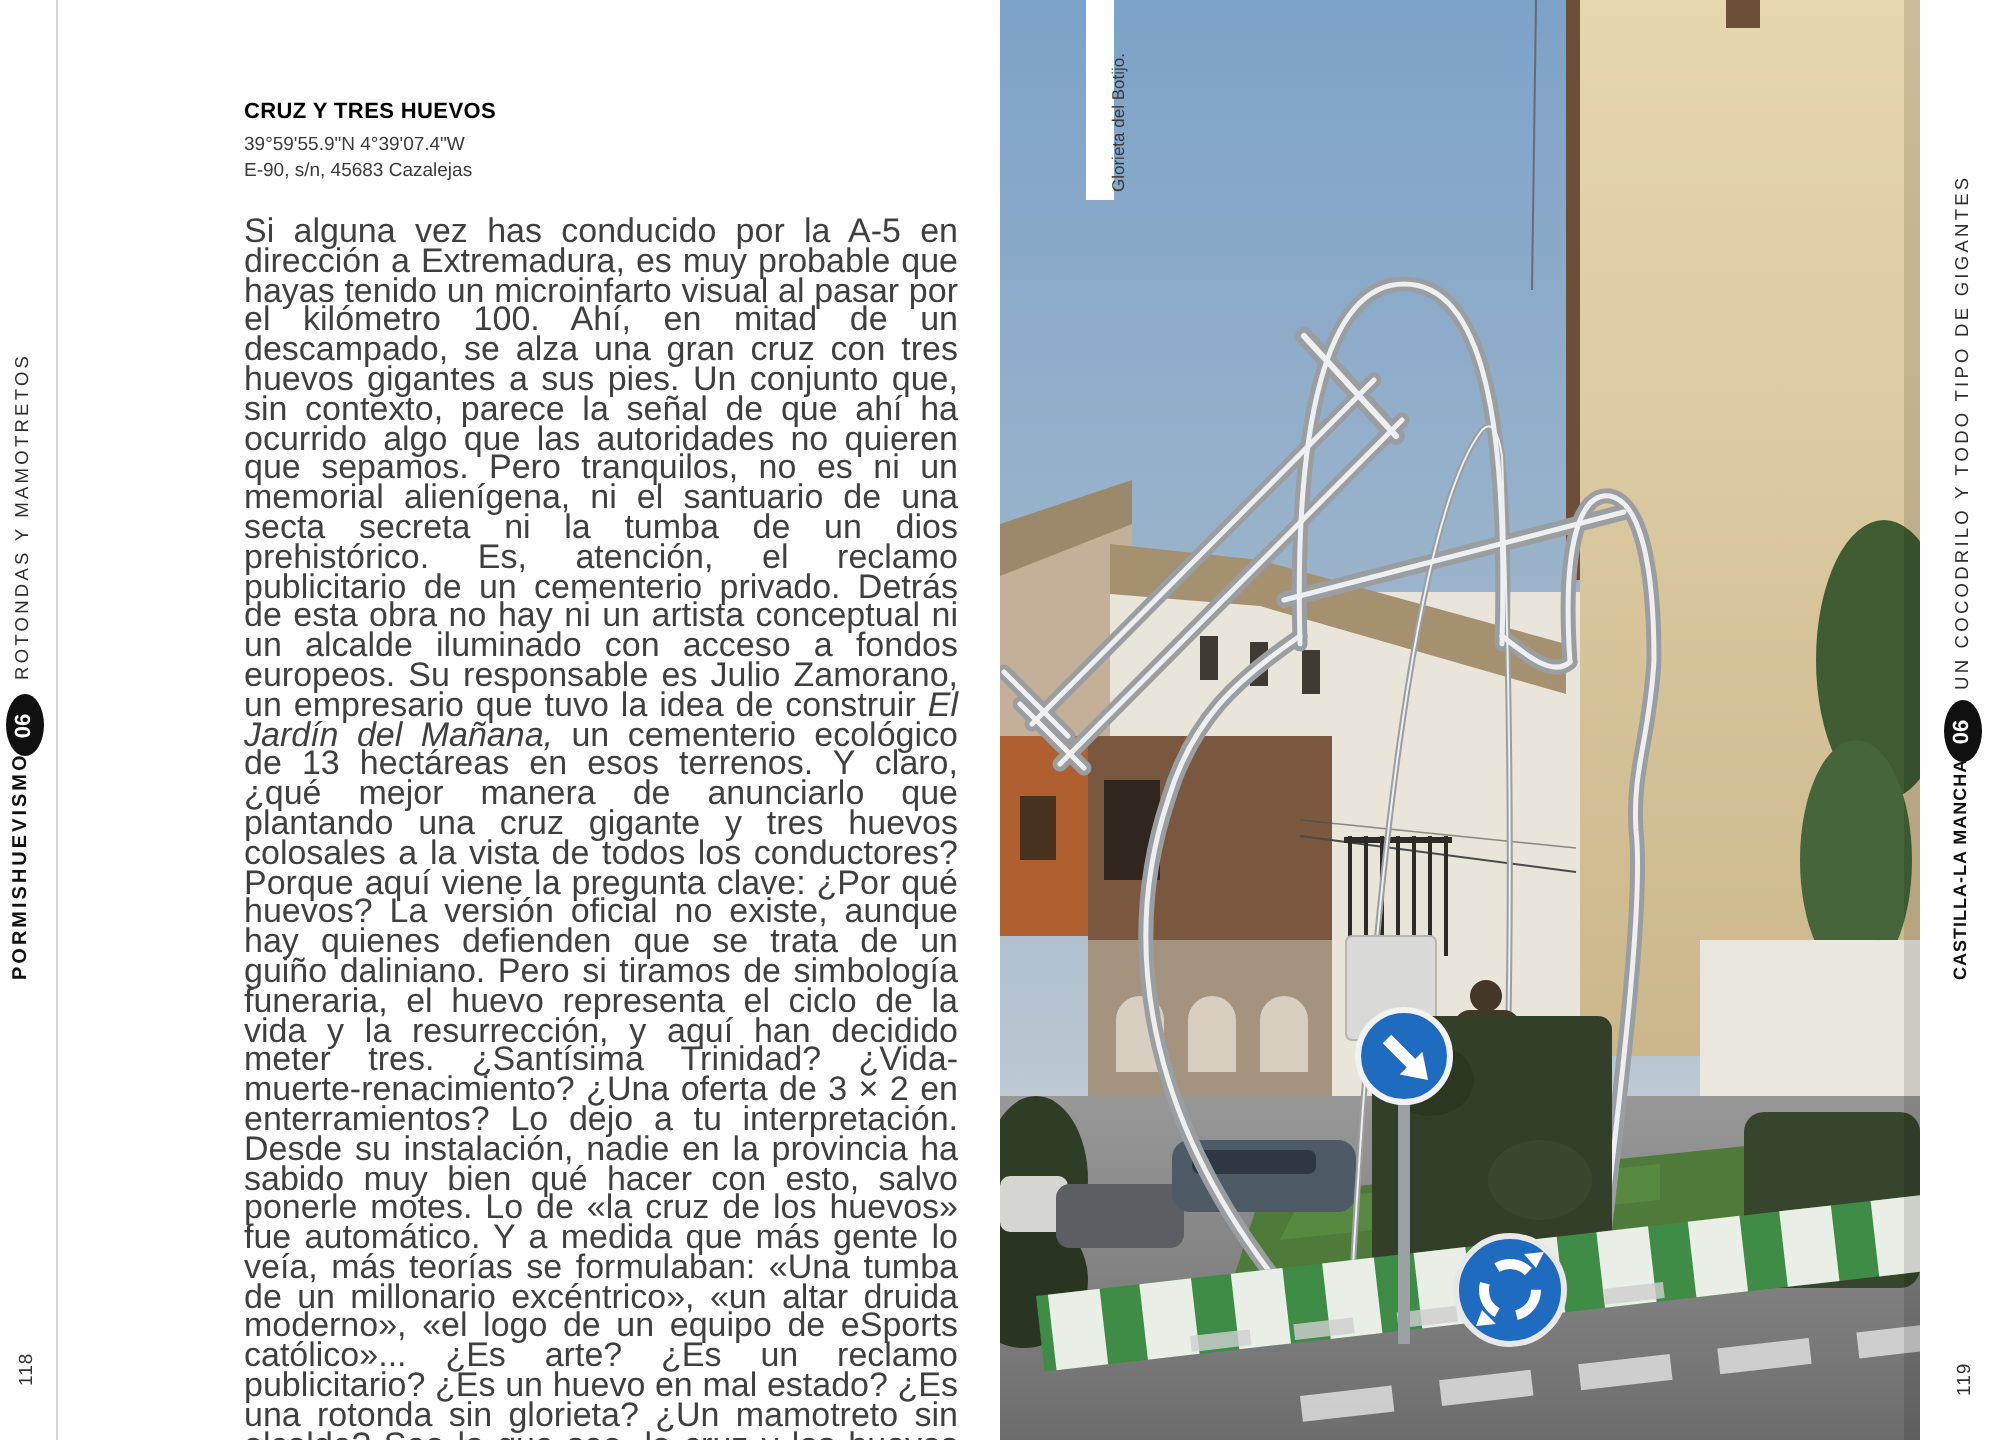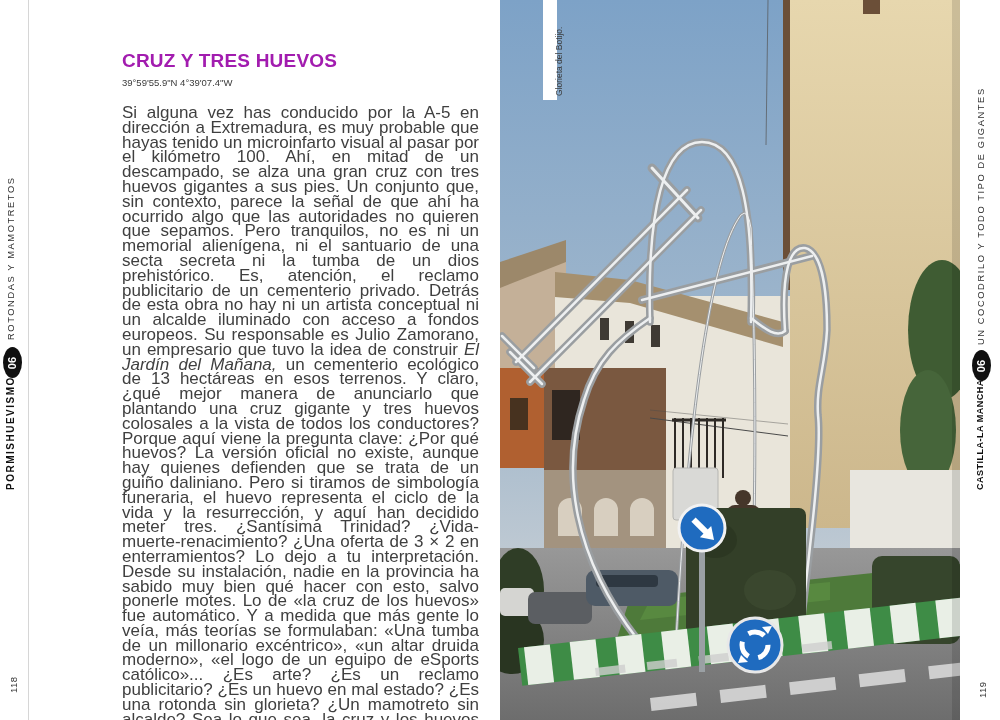--- a/index.html
+++ b/index.html
@@ -8,21 +8,21 @@
   .rule{position:absolute;left:28px;top:0;width:1px;height:720px;background:#d6d6d6;}
   .rot{position:absolute;transform-origin:0 0;transform:rotate(-90deg);white-space:nowrap;}
   .rail-label{font-size:9.3px;letter-spacing:1.6px;color:#2e2e2e;}
   .rail-brand{font-size:10px;font-weight:bold;letter-spacing:1.5px;color:#101010;}
   .rail-region{font-size:9px;font-weight:bold;letter-spacing:0.5px;color:#101010;}
   .rail-page{font-size:9.5px;color:#333;letter-spacing:0.5px;}
   .badge{position:absolute;width:19px;height:31px;border-radius:50%;background:#101010;
          display:flex;align-items:center;justify-content:center;}
   .badge span{color:#fff;font-size:11px;font-weight:bold;transform:rotate(-90deg);letter-spacing:0;}
   .article{position:absolute;left:122px;top:50px;width:357px;}
-  .entry-title{font-size:19px;font-weight:bold;letter-spacing:0.2px;color:#a21caf;margin:0 0 4px 0;}
+  .entry-title{font-size:11px;font-weight:bold;letter-spacing:0.2px;color:#000000;margin:0 0 4px 0;}
   .entry-meta{font-size:9.5px;line-height:13px;color:#3a3a3a;margin:0;}
   .body-copy{font-size:17px;line-height:14.8px;text-align:justify;color:#3f3f3f;
              margin:17px 0 0 0;}
   .body-copy .it{font-style:italic;}
   .next-entry{margin-top:26px;}
   .photo{position:absolute;left:500px;top:0;width:460px;height:720px;}
   .photo-caption{position:absolute;left:543px;top:0;width:14px;height:100px;background:#ffffff;}
   .photo-caption span{position:absolute;left:11px;top:96px;transform:rotate(-90deg);
                       transform-origin:0 0;white-space:nowrap;font-size:8.5px;color:#3a3a3a;}
 </style>
@@ -41,20 +41,21 @@
 <span class="rot rail-label" style="left:976px;top:345px;">UN COCODRILO Y TODO TIPO DE GIGANTES</span>
 <div class="badge" style="left:972px;top:350px;">
     <span>06</span>
   </div>
 <span class="rot rail-region" style="left:975px;top:490px;">CASTILLA-LA MANCHA</span>
 <span class="rot rail-page" style="left:977px;top:698px;">119</span>
 
 <div class="article">
   <h1 class="entry-title">CRUZ Y TRES HUEVOS</h1>
   <p class="entry-meta">39°59'55.9"N 4°39'07.4"W</p>
+  <p class="entry-meta">E-90, s/n, 45683 Cazalejas</p>
   <p class="body-copy"><span>Si alguna vez has conducido por la A-5 en dirección a Extremadura, es muy probable que hayas tenido un microinfarto visual al pasar por el kilómetro 100. Ahí, en mitad de un descampado, se alza una gran cruz con tres huevos gigantes a sus pies. Un conjunto que, sin contexto, parece la señal de que ahí ha ocurrido algo que las autoridades no quieren que sepamos. Pero tranquilos, no es ni un memorial alienígena, ni el santuario de una secta secreta ni la tumba de un dios prehistórico. Es, atención, el reclamo publicitario de un cementerio privado. Detrás de esta obra no hay ni un artista conceptual ni un alcalde iluminado con acceso a fondos europeos. Su responsable es Julio Zamorano, un empresario que tuvo la idea de construir </span><span class="it">El Jardín del Mañana,</span><span> un cementerio ecológico de 13 hectáreas en esos terrenos. Y claro, ¿qué mejor manera de anunciarlo que plantando una cruz gigante y tres huevos colosales a la vista de todos los conductores? Porque aquí viene la pregunta clave: ¿Por qué huevos? La versión oficial no existe, aunque hay quienes defienden que se trata de un guiño daliniano. Pero si tiramos de simbología funeraria, el huevo representa el ciclo de la vida y la resurrección, y aquí han decidido meter tres. ¿Santísima Trinidad? ¿Vida-muerte-renacimiento? ¿Una oferta de 3 × 2 en enterramientos? Lo dejo a tu interpretación. Desde su instalación, nadie en la provincia ha sabido muy bien qué hacer con esto, salvo ponerle motes. Lo de «la cruz de los huevos» fue automático. Y a medida que más gente lo veía, más teorías se formulaban: «Una tumba de un millonario excéntrico», «un altar druida moderno», «el logo de un equipo de eSports católico»... ¿Es arte? ¿Es un reclamo publicitario? ¿Es un huevo en mal estado? ¿Es una rotonda sin glorieta? ¿Un mamotreto sin alcalde? Sea lo que sea, la cruz y los huevos han conseguido su objetivo: que la gente hable de ellos. Porque si hay algo que nos fascina como sociedad, es ver una estructura absurda en mitad de la nada y tratar de darle sentido. Y en eso, este monumento es un 10/10 con tres huevos bien puestos.</span></p>
 
   <div class="next-entry">
     <p class="entry-meta">39°57'20.1"N 3°30'03.7"W</p>
     <p class="entry-meta">N-IVa / C. Fernando Cadalso, 75700 Ocaña</p>
   </div>
 </div>
 
 <svg class="photo" viewBox="0 0 460 720">
   <defs>

